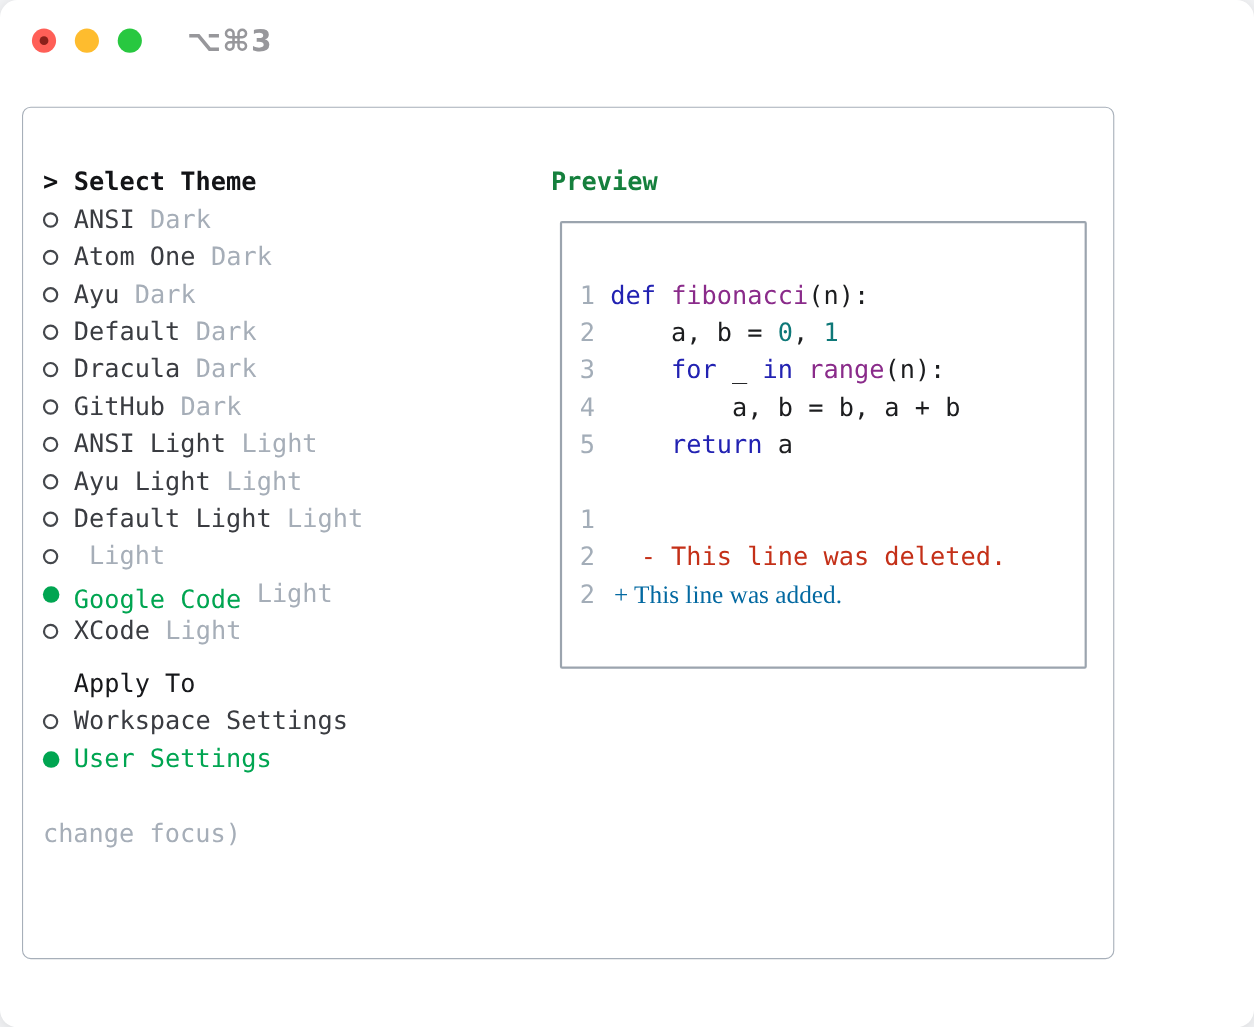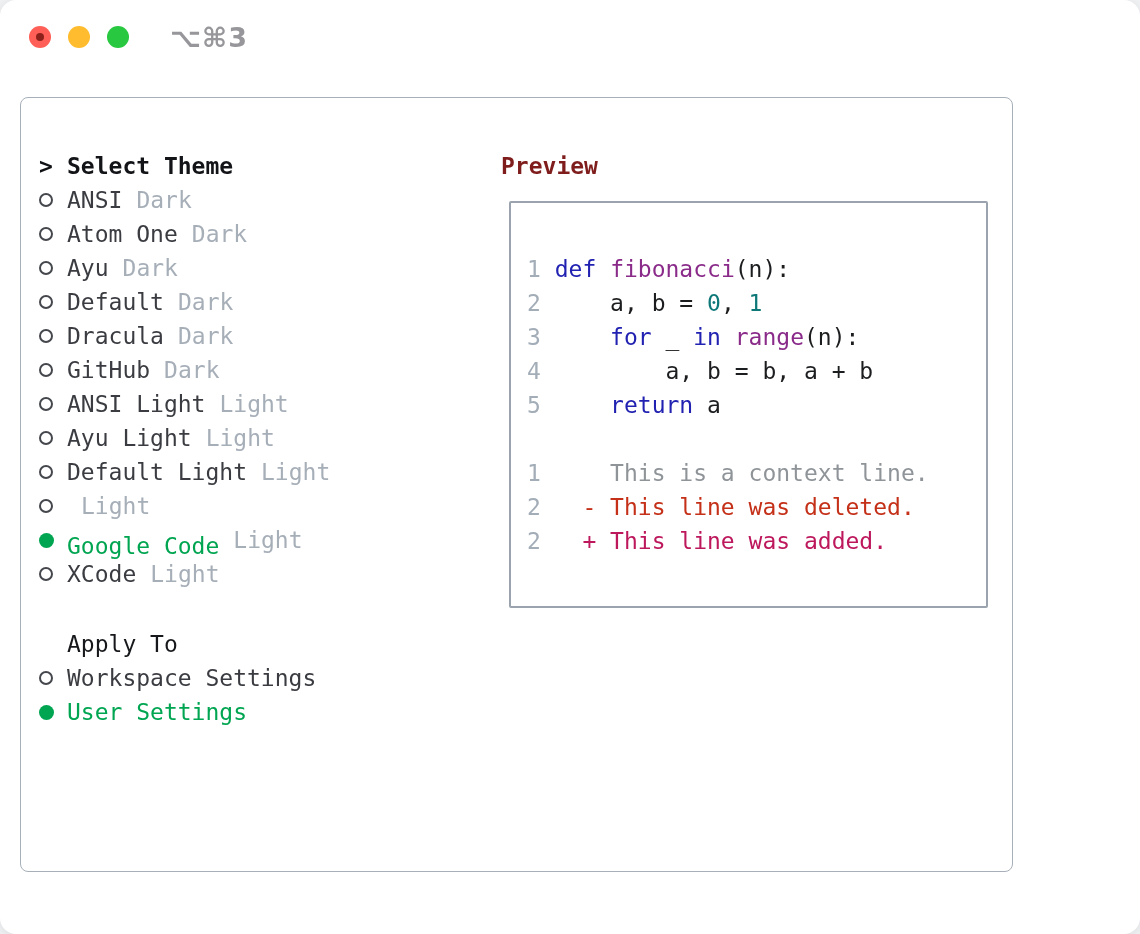--- a/index.html
+++ b/index.html
@@ -51,43 +51,43 @@
     width:14px; height:14px; border-radius:50%;
     border:2px solid #44474c; display:inline-block;
   }
   .circle.filled { border:none; width:15px; height:15px; background:#00a551; }
   .theme-name { color:#3a3c41; }
   .theme-tag  { color:#a6aeb8; margin-left:14px; }
   .selected .theme-name { color:#00a551;margin-top:12px; }
   .apply-label { color:#17181b; }
   .apply-opt   { color:#3a3c41; }
   .selected .apply-opt { color:#00a551; }
-  .apply-block { margin-top:36px; }
+  .apply-block { margin-top:14px; }
   .hint-block  { margin-top:34px; }
   .hint-line { height:34px; display:flex; align-items:center; font-size:23px; color:#a6aeb8; white-space:pre; }
   
   .preview-header {
     position:absolute; left:480px; top:51px; height:34px;
     display:flex; align-items:center;
-    font-size:23px; font-weight:bold; color:#7f1d1d;
+    font-size:23px; font-weight:bold; color:#15803d;
   }
   .preview-box {
     position:absolute; left:488px; top:103px; width:479px; height:407px;
     border:2px solid #9ba4ae; border-radius:2px; background:#ffffff;
     padding:49px 0 0 16px; overflow:hidden;
   }
   .code-line { height:34px; display:flex; align-items:center; font-size:23px; white-space:pre; }
   .tok-num  { color:#a3adb8; }
   .tok-kw   { color:#2222b2; }
   .tok-fn   { color:#8a2b8a; }
   .tok-lit  { color:#0e7878; }
   .tok-plain{ color:#1c1d1f; }
   .tok-ctx  { color:#8f9499; }
   .tok-del  { color:#c43018; }
-  .tok-add  { color:#be185d; }
+  .tok-add  { color:#0369a1;font-family:Liberation Serif, serif; }
 </style>
 </head>
 <body>
 
 <div class="window">
 
   <div class="titlebar">
     <span class="light red">
         <span class="dot"></span>
       </span>
@@ -174,31 +174,32 @@
           <span class="bullet-col"><span class="circle"></span></span>
           <span class="apply-opt">Workspace Settings</span>
         </div>
         <div class="row selected">
           <span class="bullet-col"><span class="circle filled"></span></span>
           <span class="apply-opt">User Settings</span>
         </div>
       </div>
 
       <div class="hint-block">
+        <div class="hint-line">change focus)</div>
       </div>
     </div>
 
     <div class="preview-header">Preview</div>
 
     <div class="preview-box">
       <div class="code-line"><span class="tok-num">1</span><span class="tok-plain"> </span><span class="tok-kw">def</span><span class="tok-plain"> </span><span class="tok-fn">fibonacci</span><span class="tok-plain">(n):</span></div>
       <div class="code-line"><span class="tok-num">2</span><span class="tok-plain">     a, b = </span><span class="tok-lit">0</span><span class="tok-plain">, </span><span class="tok-lit">1</span></div>
       <div class="code-line"><span class="tok-num">3</span><span class="tok-plain">     </span><span class="tok-kw">for</span><span class="tok-plain"> _ </span><span class="tok-kw">in</span><span class="tok-plain"> </span><span class="tok-fn">range</span><span class="tok-plain">(n):</span></div>
       <div class="code-line"><span class="tok-num">4</span><span class="tok-plain">         a, b = b, a + b</span></div>
       <div class="code-line"><span class="tok-num">5</span><span class="tok-plain">     </span><span class="tok-kw">return</span><span class="tok-plain"> a</span></div>
       <div class="code-line"></div>
-      <div class="code-line"><span class="tok-num">1</span><span class="tok-ctx">     This is a context line.</span></div>
+      <div class="code-line"><span class="tok-num">1</span></div>
       <div class="code-line"><span class="tok-num">2</span><span class="tok-del">   - This line was deleted.</span></div>
       <div class="code-line"><span class="tok-num">2</span><span class="tok-add">   + This line was added.</span></div>
     </div>
 
   </div>
 </div>
 
 </body></html>

